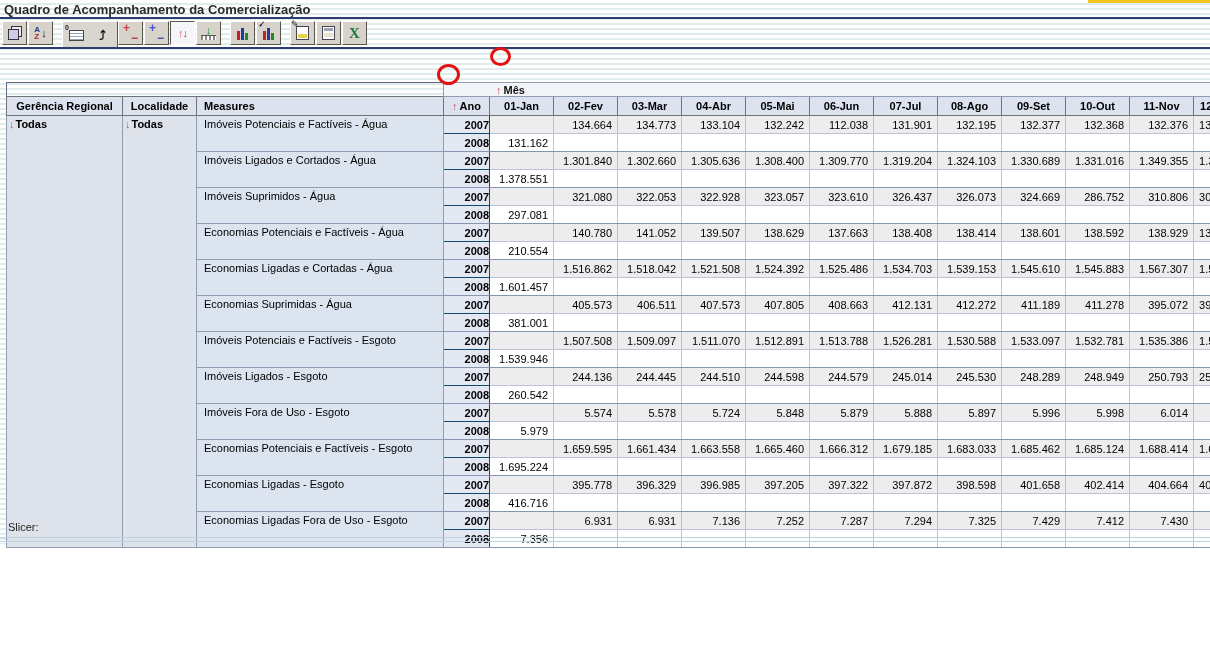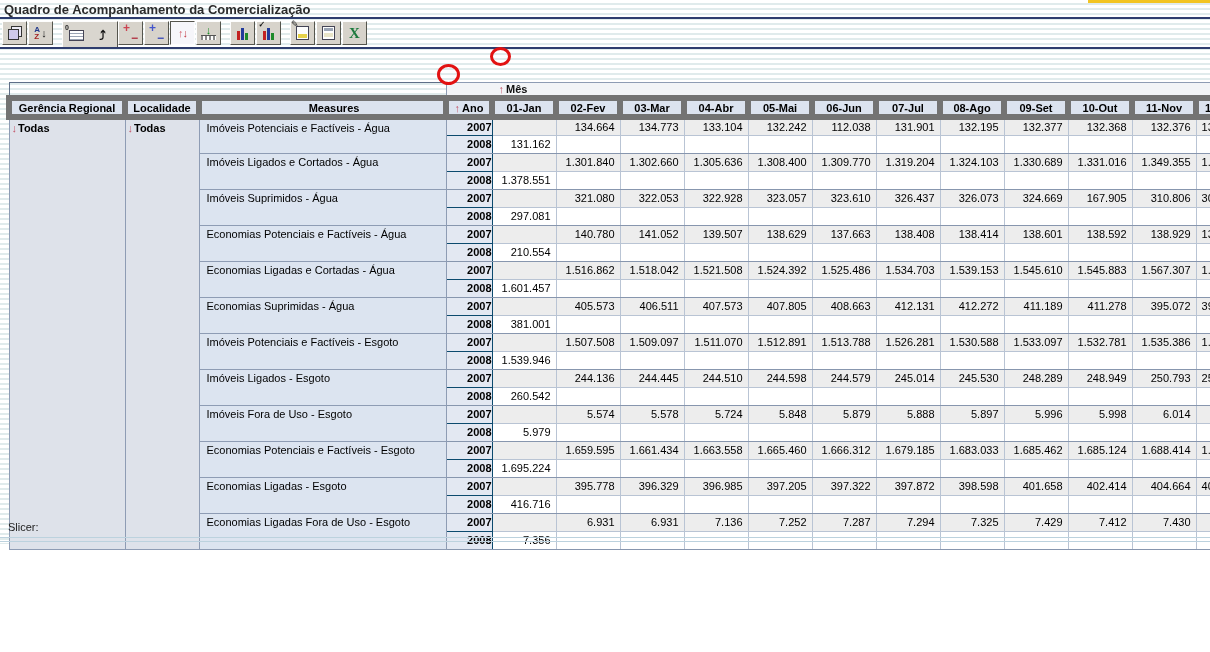--- a/index.html
+++ b/index.html
@@ -61,23 +61,23 @@
   .pageico.print::after { content:""; position:absolute; left:1px; right:1px; bottom:2px; height:4px; background:#e8e4c8; }
   .xgl { font-family:"Liberation Serif", serif; font-weight:bold; font-size:15px; color:#1d7a3e; }
 
   
   .grid-wrap { position:absolute; left:6px; top:52px; width:1204px; overflow:hidden;margin-top:30px; }
   table { border-collapse:collapse; table-layout:fixed; width:1251px; background:transparent; }
   td, th { overflow:hidden; white-space:nowrap; font-size:11px; }
   .gap-cell { background:transparent; border:none; }
   .mes-cell { background:#f2f4f7; border:1px solid #8e9cb4; font-weight:bold;
               padding-left:52px; height:14px; text-align:left; color:#111; }
-  th { background:#dce3ef; border:6px solid #737373; font-weight:bold; height:19px;
+  th { background:#dce3ef; border:1px solid #737373; font-weight:bold; height:19px;
        text-align:center; color:#000; }
-  th.measures-h { text-align:center; padding-left:23px; }
+  th.measures-h { text-align:left; padding-left:7px; }
   th.clip { text-align:left; padding-left:6px; }
   .sort-arrow { color:#c4566a; font-weight:bold; margin-right:2px; }
   td.side { background:#dee2ea; border:1px solid #8e9cb4; vertical-align:top;
             padding:2px 0 15px 2px; font-weight:bold; }
   .farr { color:#c4566a; font-weight:bold; margin-right:1px; }
   td.measure { background:#dce4f0; border:1px solid #8e9cb4; font-weight:normal;
                vertical-align:top; padding:2px 0 0 7px; }
   td.yr { background:#e3e8f2; border:1px solid #0c4a6e; font-weight:bold;
           text-align:right; height:18px; }
   td.dc { border:1px solid #b9c4d4; text-align:right; padding-right:5px; height:18px; color:#000; }
@@ -297,21 +297,21 @@
           <td class="yr">2007</td>
           <td class="dc"></td>
           <td class="dc">321.080</td>
           <td class="dc">322.053</td>
           <td class="dc">322.928</td>
           <td class="dc">323.057</td>
           <td class="dc">323.610</td>
           <td class="dc">326.437</td>
           <td class="dc">326.073</td>
           <td class="dc">324.669</td>
-          <td class="dc">167.905</td>
+          <td class="dc">286.752</td>
           <td class="dc">310.806</td>
           <td class="dc clip">30</td>
         </tr>
         <tr class="r2008">
           <td class="yr">2008</td>
           <td class="dc">297.081</td>
           <td class="dc"></td>
           <td class="dc"></td>
           <td class="dc"></td>
           <td class="dc"></td>

